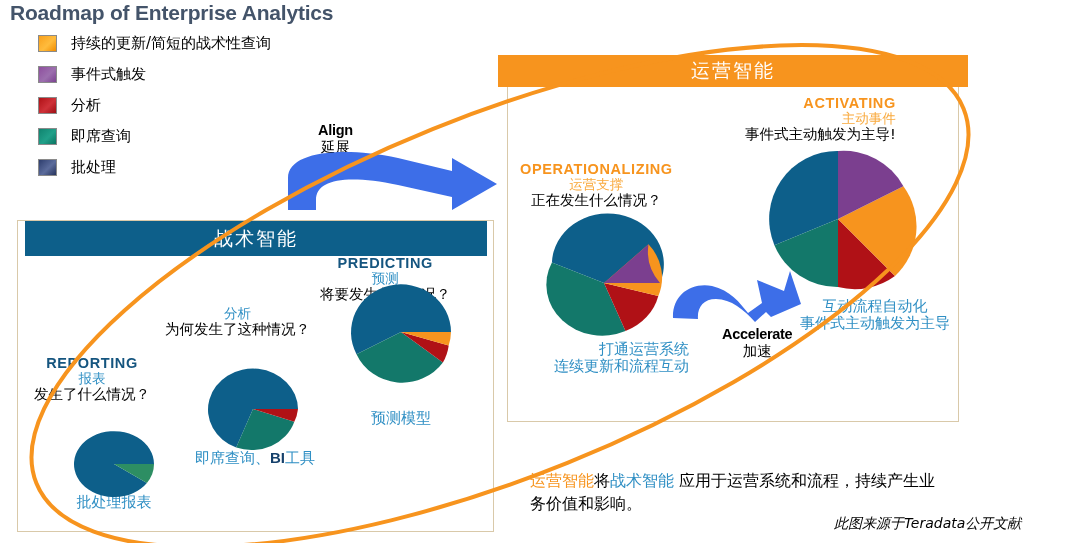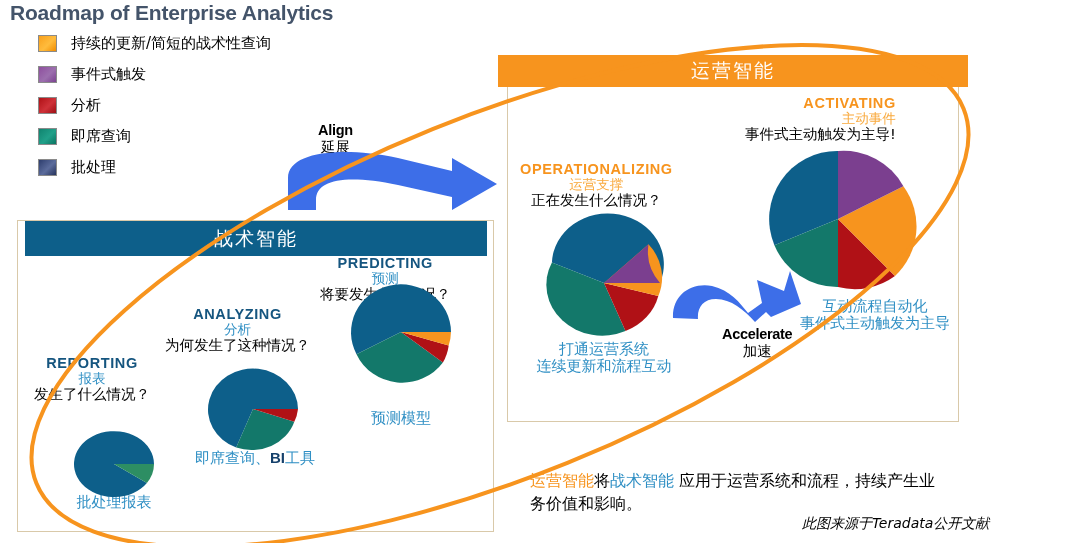--- a/index.html
+++ b/index.html
@@ -71,21 +71,21 @@
 
   
   .summary{
     position:absolute;left:530px;top:469px;width:420px;
     font-size:16px;line-height:1.45;color:#000;
     font-family:"DejaVu Sans","Liberation Sans",sans-serif;
   }
   .summary .o{color:#f7941e;}
   .summary .b{color:#2f8fc4;}
   .credit{
-    position:absolute;left:802px;top:515px;font-size:14px;font-style:italic;color:#000;
+    position:absolute;left:834px;top:515px;font-size:14px;font-style:italic;color:#000;
     font-family:"DejaVu Sans","Liberation Sans",sans-serif;white-space:nowrap;
   }
 
   svg.layer{position:absolute;left:0;top:0;width:1080px;height:543px;overflow:visible;}
   #pies{z-index:3;}
   #arrows{z-index:4;}
   #ellipse{z-index:6;pointer-events:none;}
   .txt{z-index:7;}
 </style>
 </head>
@@ -188,41 +188,40 @@
     <div class="panel-head head-orange" id="head-operational">运营智能</div>
 
     <div class="grp" style="left:34px;top:355px;">
       <div class="en blue-en">REPORTING</div>
       <div class="cn blue-cn">报表</div>
       <div class="q">发生了什么情况？</div>
     </div>
     <div class="cap" style="left:54px;top:494px;width:120px;">批处理报表</div>
 
     <div class="grp" style="left:165px;top:306px;">
-      <div class="en blue-en">ANALYZING</div>
       <div class="cn blue-cn">分析</div>
       <div class="q">为何发生了这种情况？</div>
     </div>
     <div class="cap" style="left:165px;top:449px;width:180px;">
       <span>即席查询、</span><span class="bi">BI</span><span>工具</span>
     </div>
 
     <div class="grp" style="left:320px;top:255px;">
       <div class="en blue-en">PREDICTING</div>
       <div class="cn blue-cn">预测</div>
       <div class="q">将要发生什么情况？</div>
     </div>
     <div class="cap" style="left:341px;top:410px;width:120px;">预测模型</div>
 
     <div class="grp" style="left:520px;top:161px;">
       <div class="en orange-en">OPERATIONALIZING</div>
       <div class="cn orange-cn">运营支撑</div>
       <div class="q">正在发生什么情况？</div>
     </div>
-    <div class="cap" style="left:519px;top:341px;width:170px;">
+    <div class="cap" style="left:519px;top:341px;width:170px;text-align:right;">
       <div>打通运营系统</div>
       <div>连续更新和流程互动</div>
     </div>
 
     <div class="grp" style="left:745px;top:95px;text-align:right;">
       <div class="en orange-en">ACTIVATING</div>
       <div class="cn orange-cn">主动事件</div>
       <div class="q">事件式主动触发为主导!</div>
     </div>
     <div class="cap" style="left:785px;top:298px;width:180px;">

